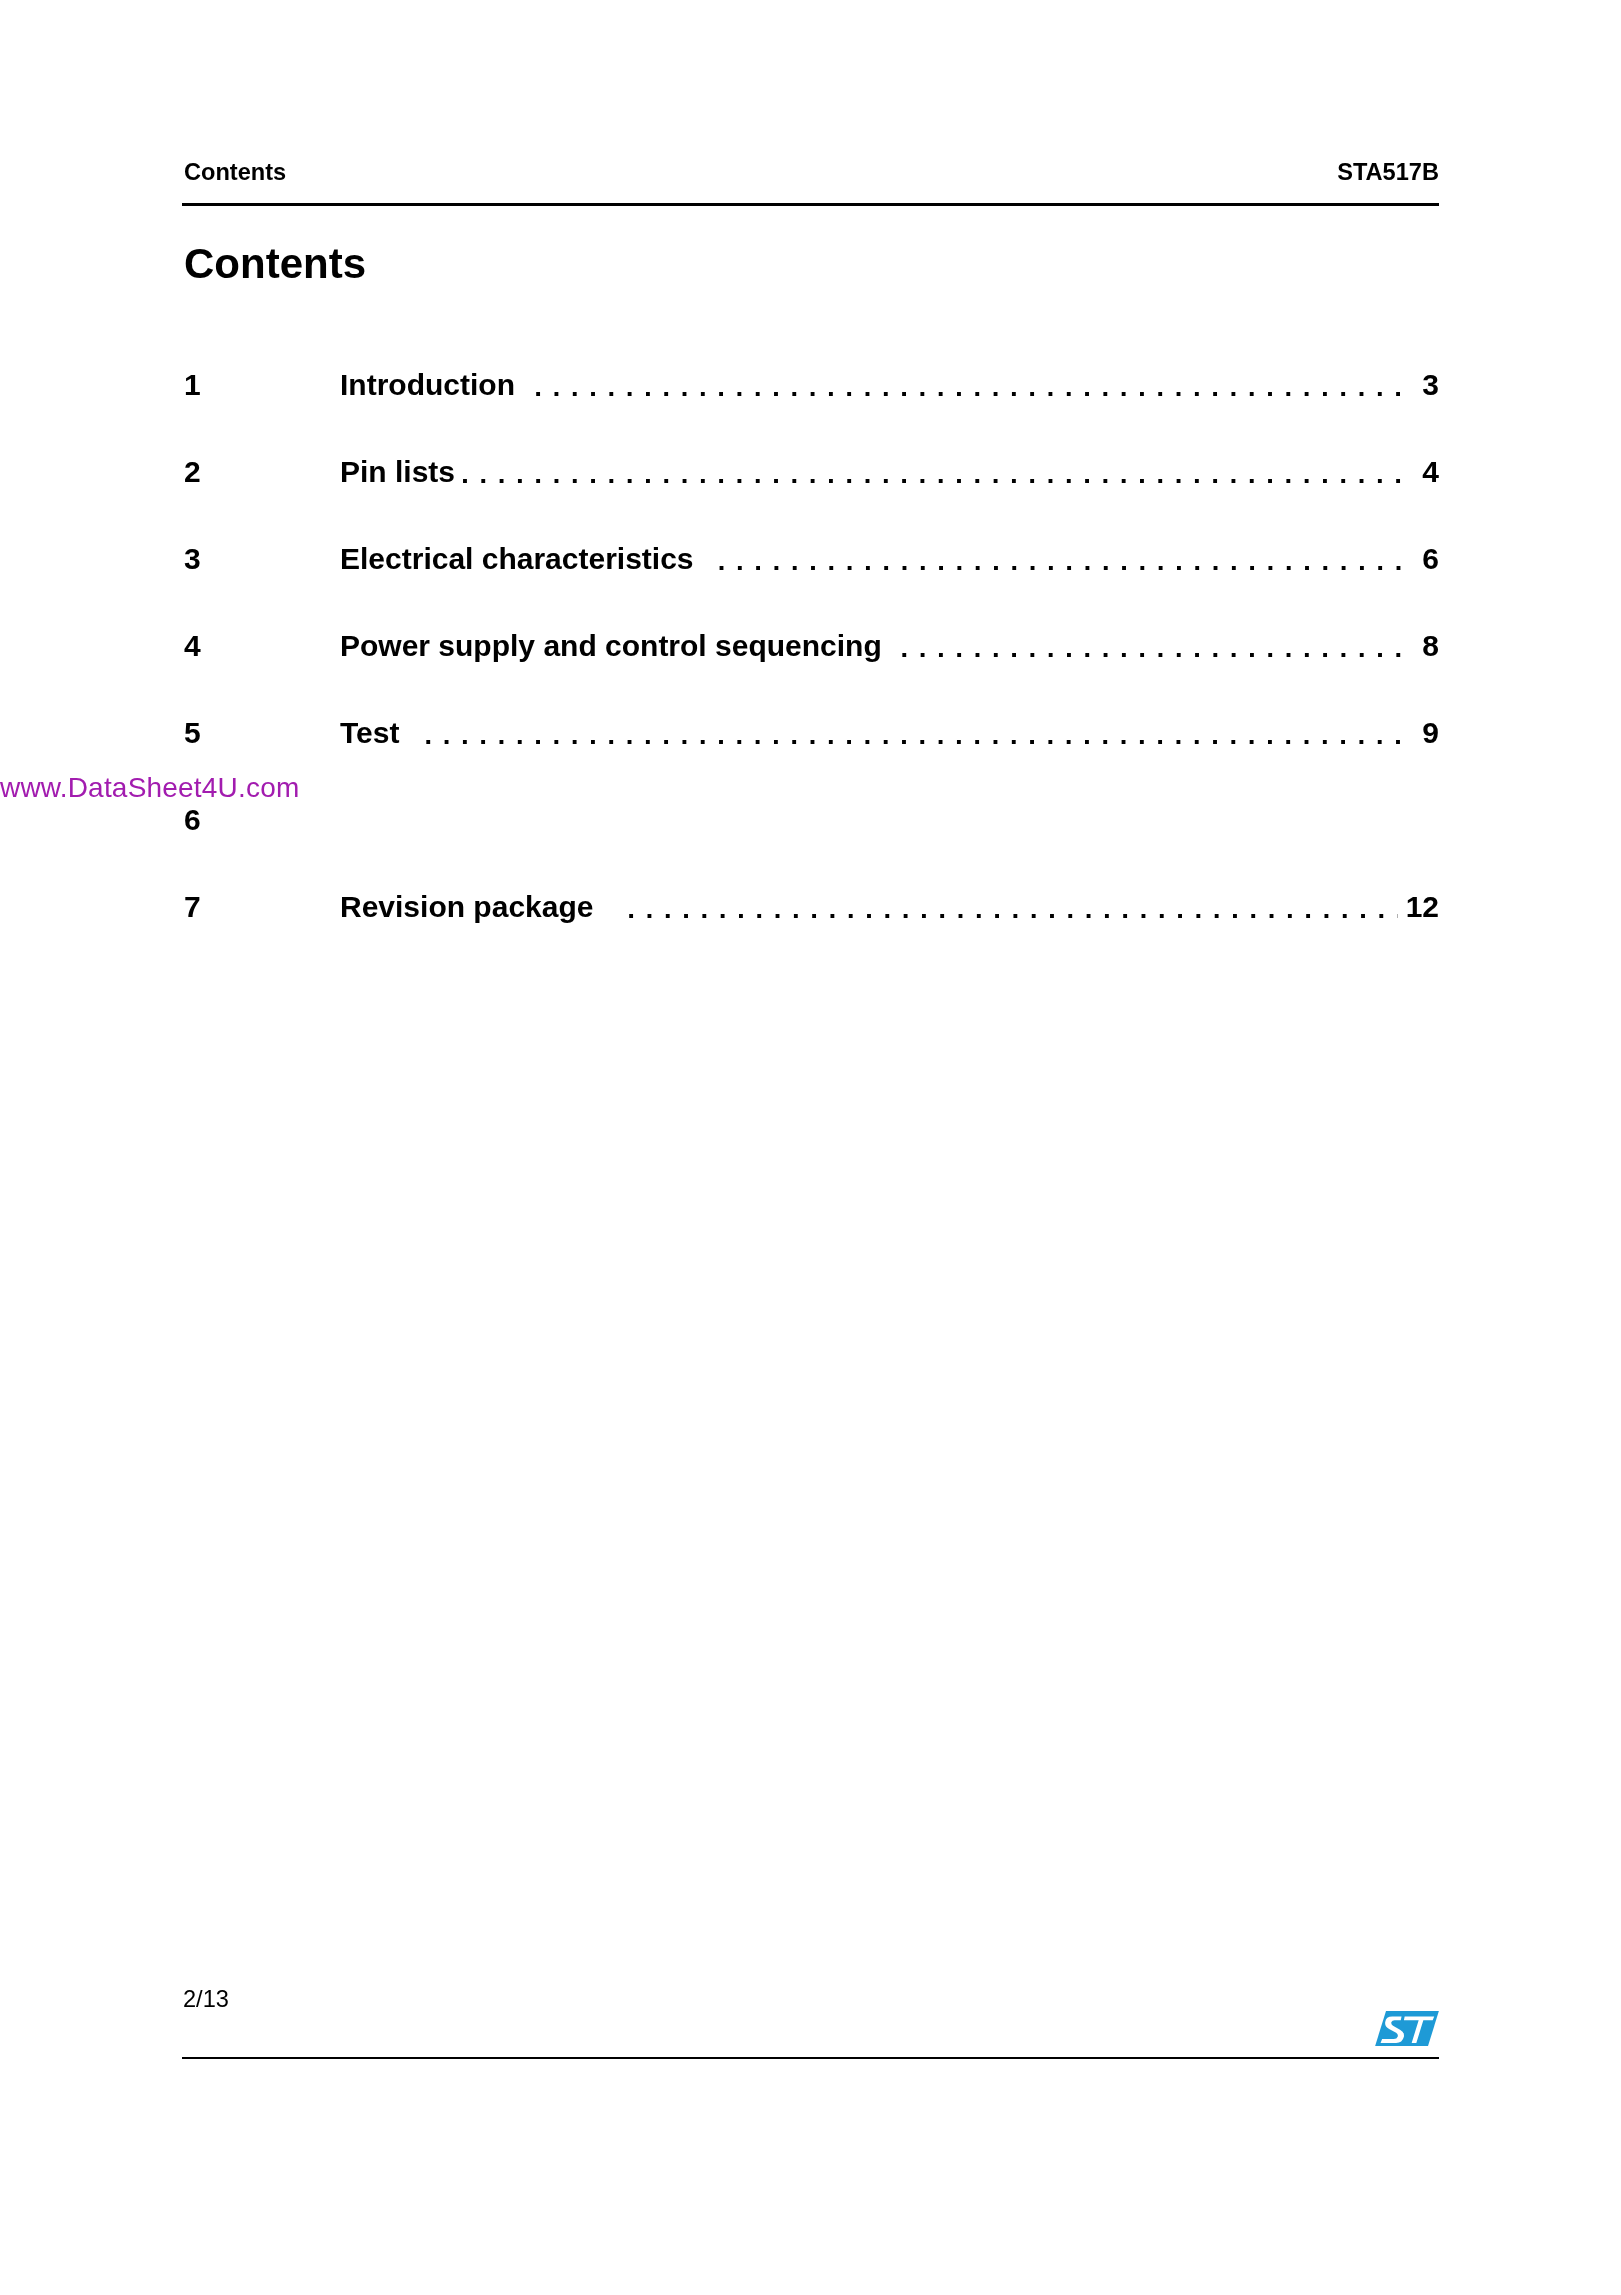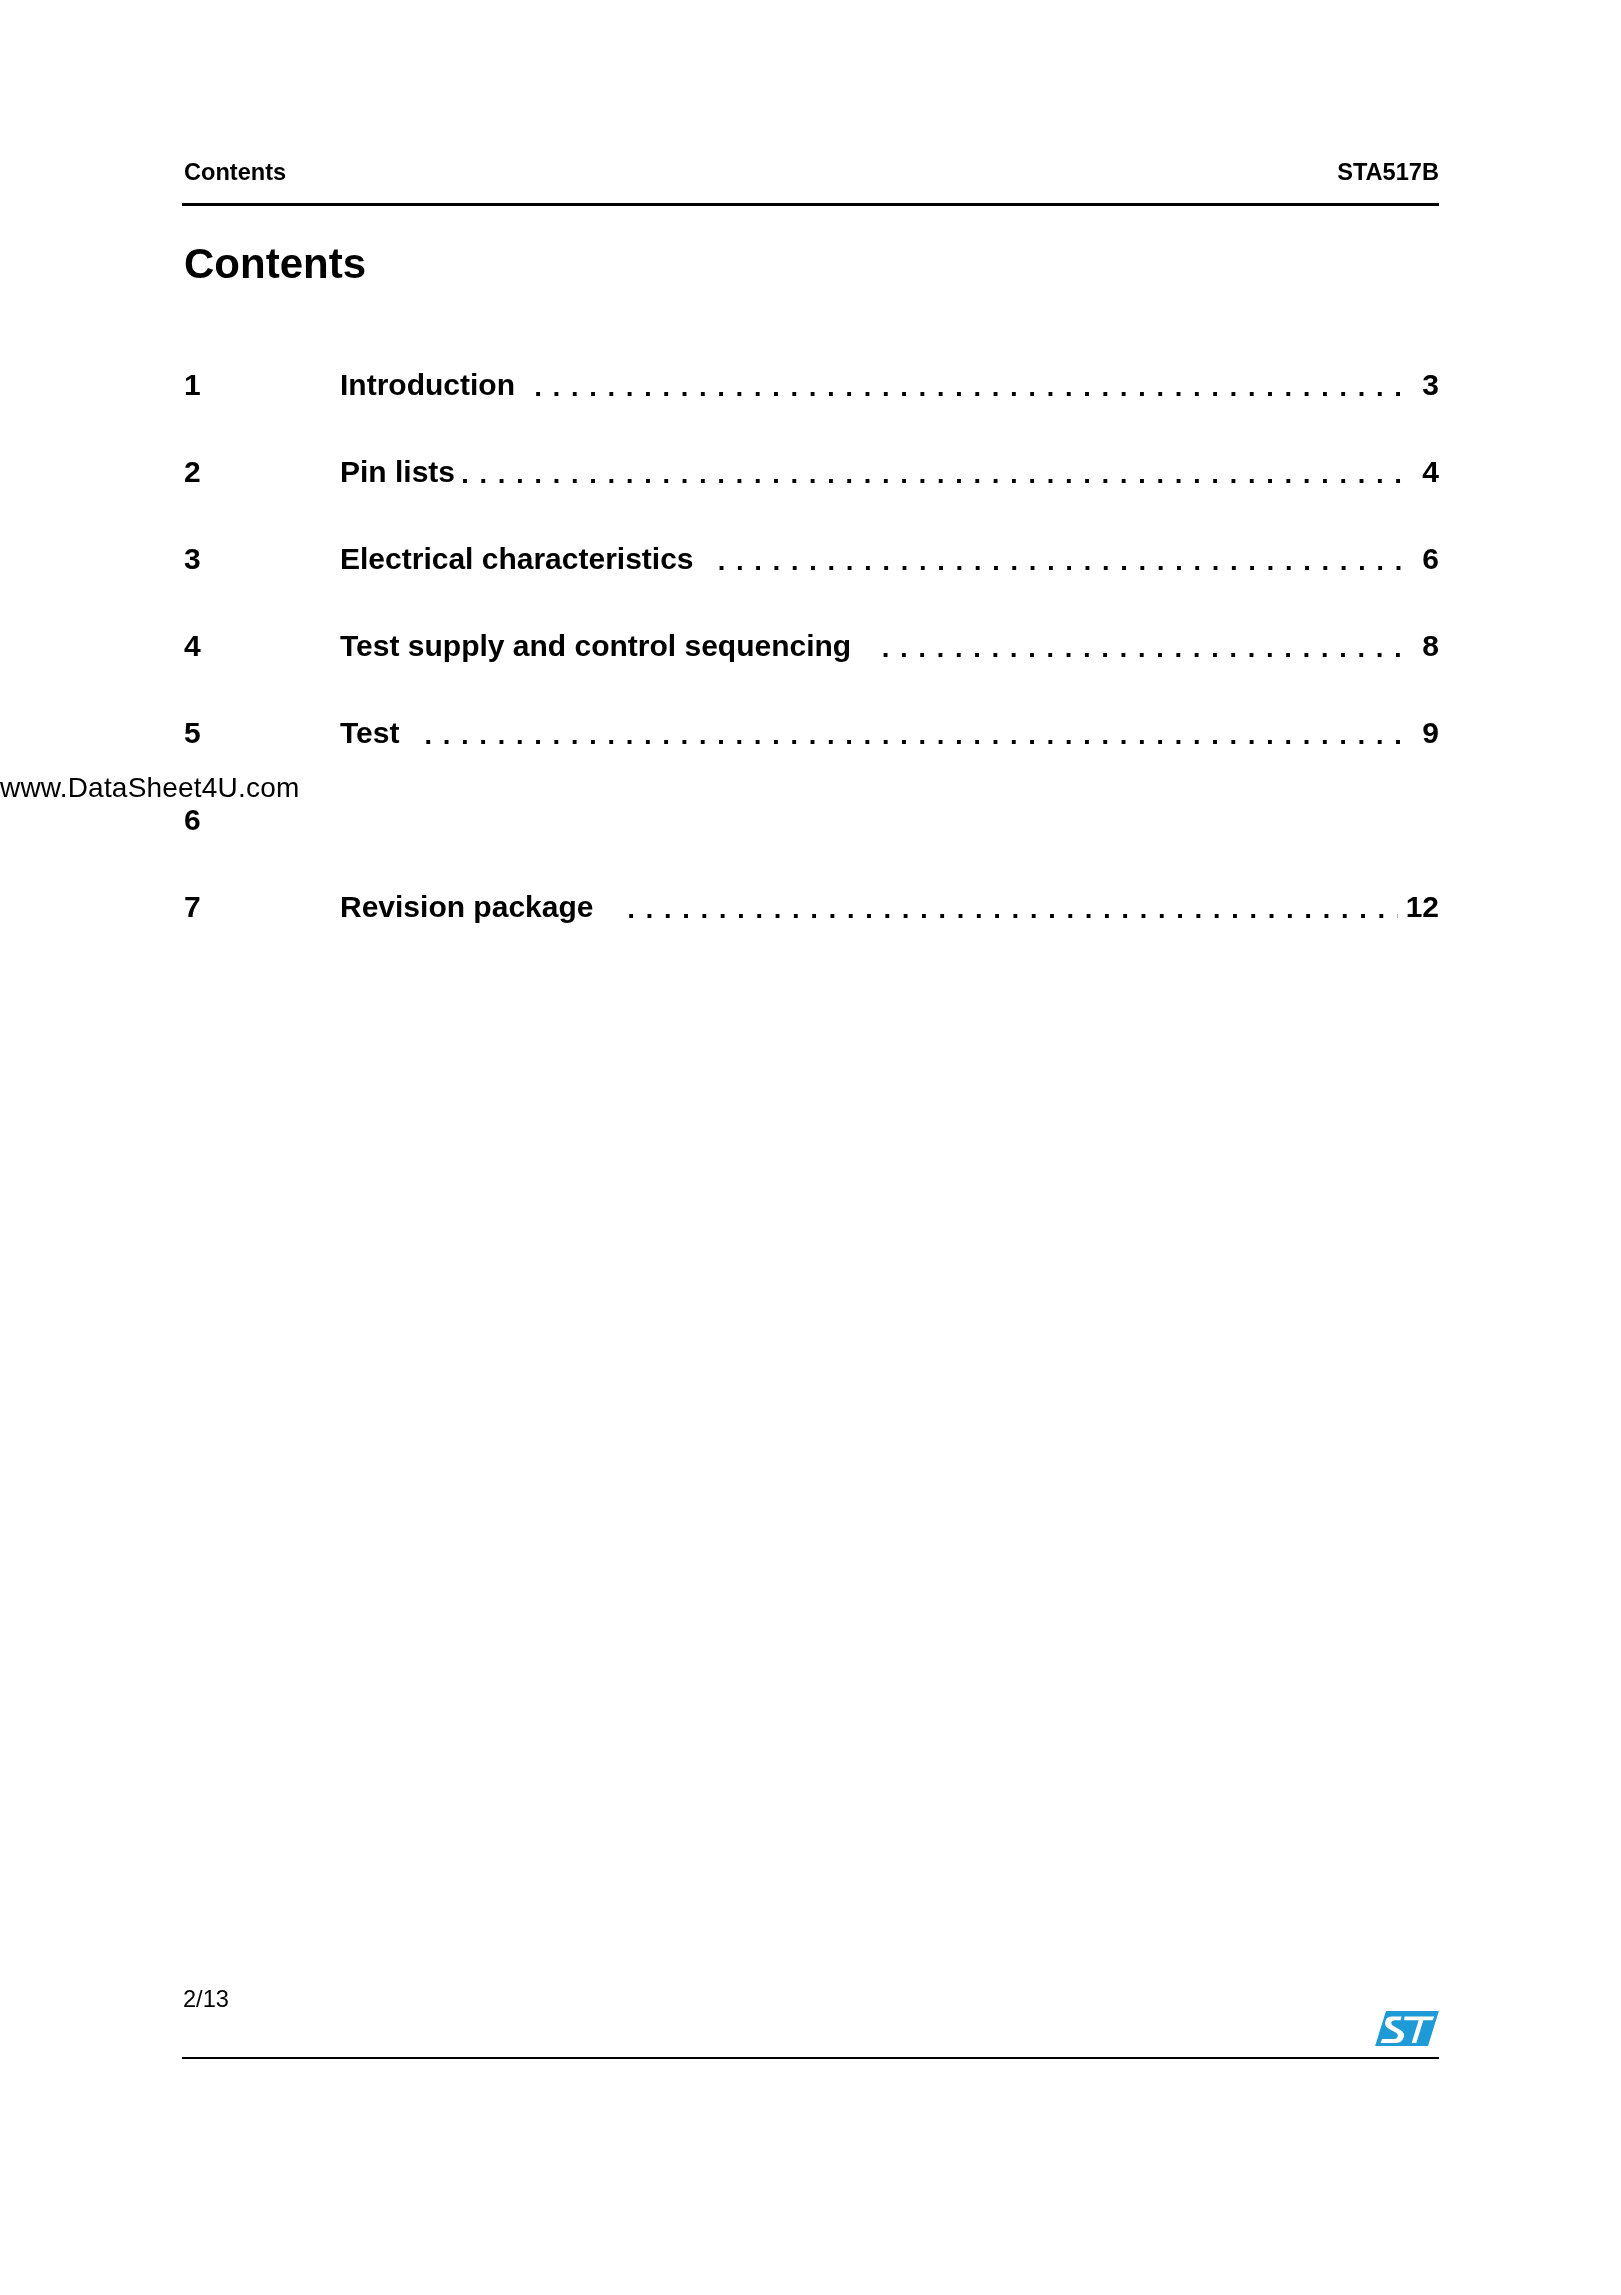--- a/index.html
+++ b/index.html
@@ -83,21 +83,21 @@
     background-repeat: repeat-x;
     background-position: right bottom;
   }
   .toc-page { flex: 0 0 auto; }
 
   .watermark {
     left: 0px;
     top: 772px;
     font-size: 28px;
     line-height: 31px;
-    color: #000000;
+    color: #a21caf;
     white-space: nowrap;
     letter-spacing: 0.2px;
   }
 
   .footer-page {
     left: 183px;
     top: 1986px;
     font-size: 23.6px;
     line-height: 27px;
     white-space: nowrap;
@@ -146,21 +146,21 @@
     <span class="toc-num">3</span>
     <span class="toc-body">
       <span class="toc-label">Electrical characteristics</span>
       <span class="toc-leader" style="margin-left:22px;"></span>
       <span class="toc-page">6</span>
     </span>
   </div>
   <div class="toc-row">
     <span class="toc-num">4</span>
     <span class="toc-body">
-      <span class="toc-label">Test supply and control sequencing</span>
+      <span class="toc-label">Power supply and control sequencing</span>
       <span class="toc-leader" style="margin-left:19px;"></span>
       <span class="toc-page">8</span>
     </span>
   </div>
   <div class="toc-row">
     <span class="toc-num">5</span>
     <span class="toc-body">
       <span class="toc-label">Test</span>
       <span class="toc-leader" style="margin-left:12.6px;"></span>
       <span class="toc-page">9</span>

